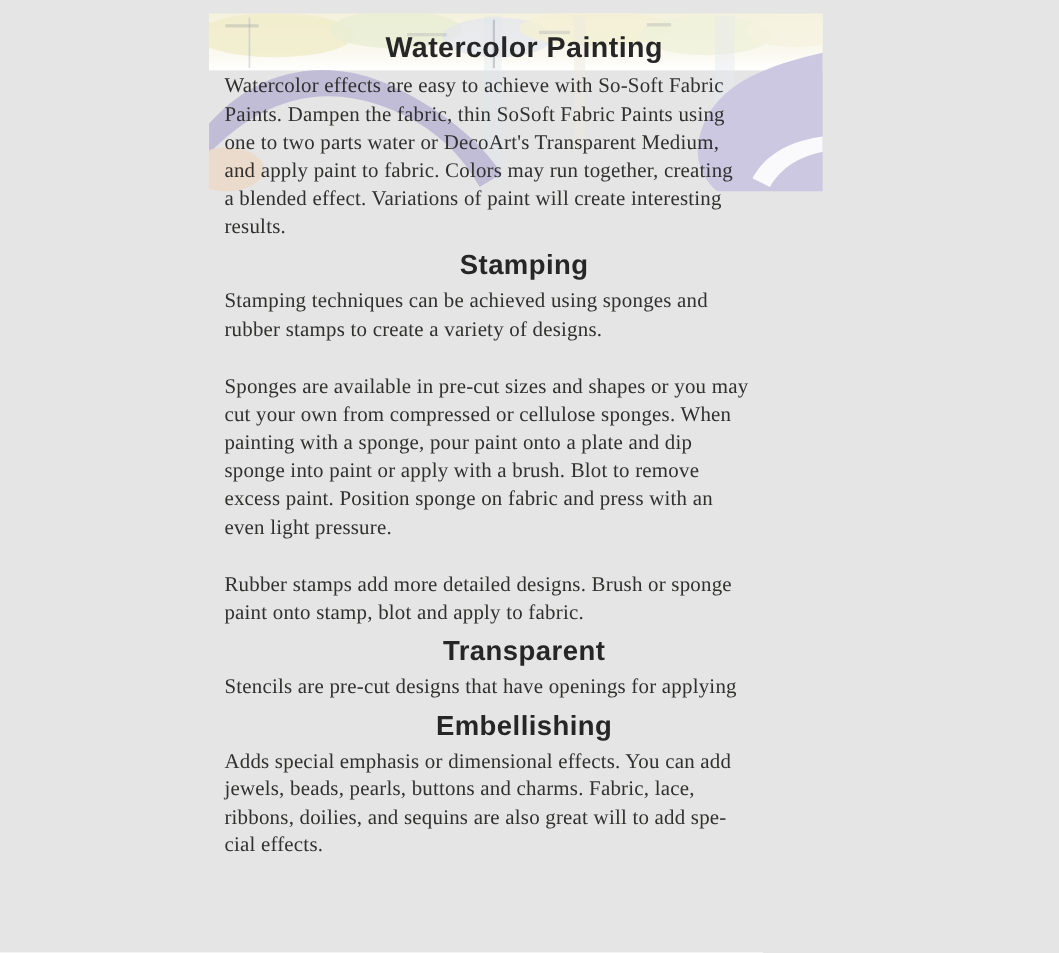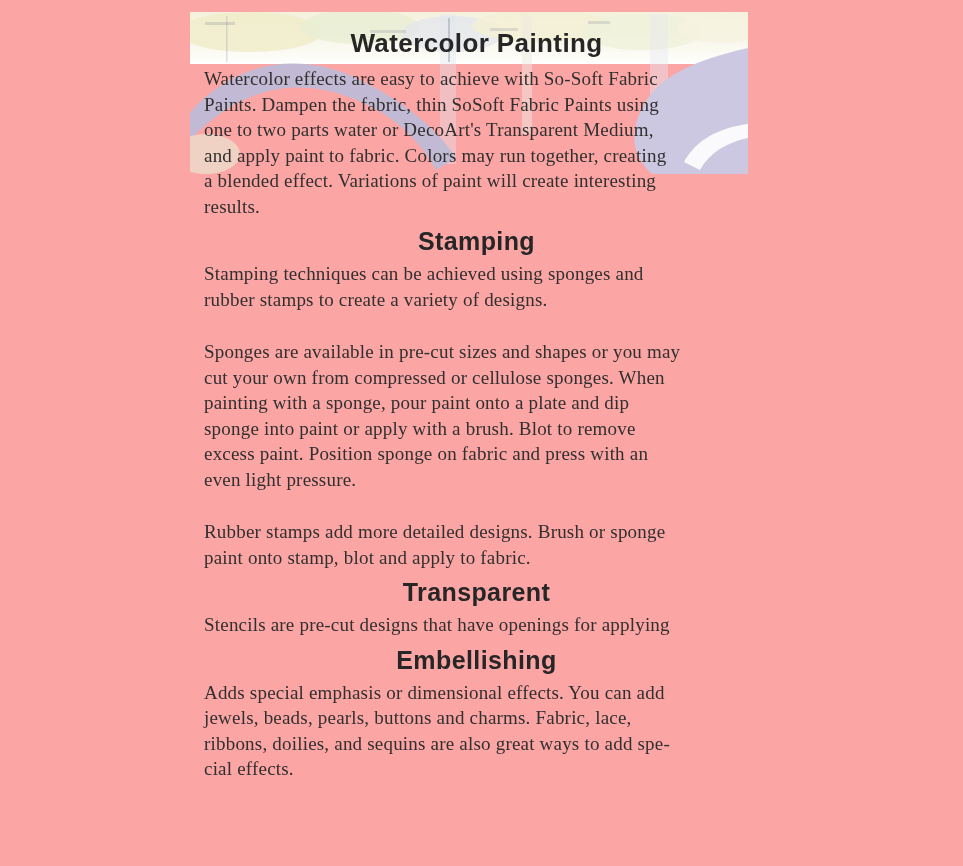--- a/index.html
+++ b/index.html
@@ -4,21 +4,21 @@
 <style>
   html, body {
     margin: 0;
     padding: 0;
     background: #ffffff;
   }
   .page {
     position: relative;
     width: 963px;
     height: 866px;
-    background: #fca5a5;
+    background: #e5e5e5;
     overflow: hidden;
     font-family: "Liberation Serif", serif;
   }
   .header-graphic {
     position: absolute;
     left: 190px;
     top: 12px;
     width: 558px;
     height: 162px;
     pointer-events: none;
@@ -141,19 +141,19 @@
       <div class="para">
         <div class="line">Stencils are pre-cut designs that have openings for applying</div>
       </div>
     </div>
 
     <div>
       <div class="heading">Embellishing</div>
       <div class="para">
         <div class="line">Adds special emphasis or dimensional effects. You can add</div>
         <div class="line">jewels, beads, pearls, buttons and charms. Fabric, lace,</div>
-        <div class="line">ribbons, doilies, and sequins are also great ways to add spe-</div>
+        <div class="line">ribbons, doilies, and sequins are also great will to add spe-</div>
         <div class="line">cial effects.</div>
       </div>
     </div>
 
   </div>
 </div>
 
 </body></html>

